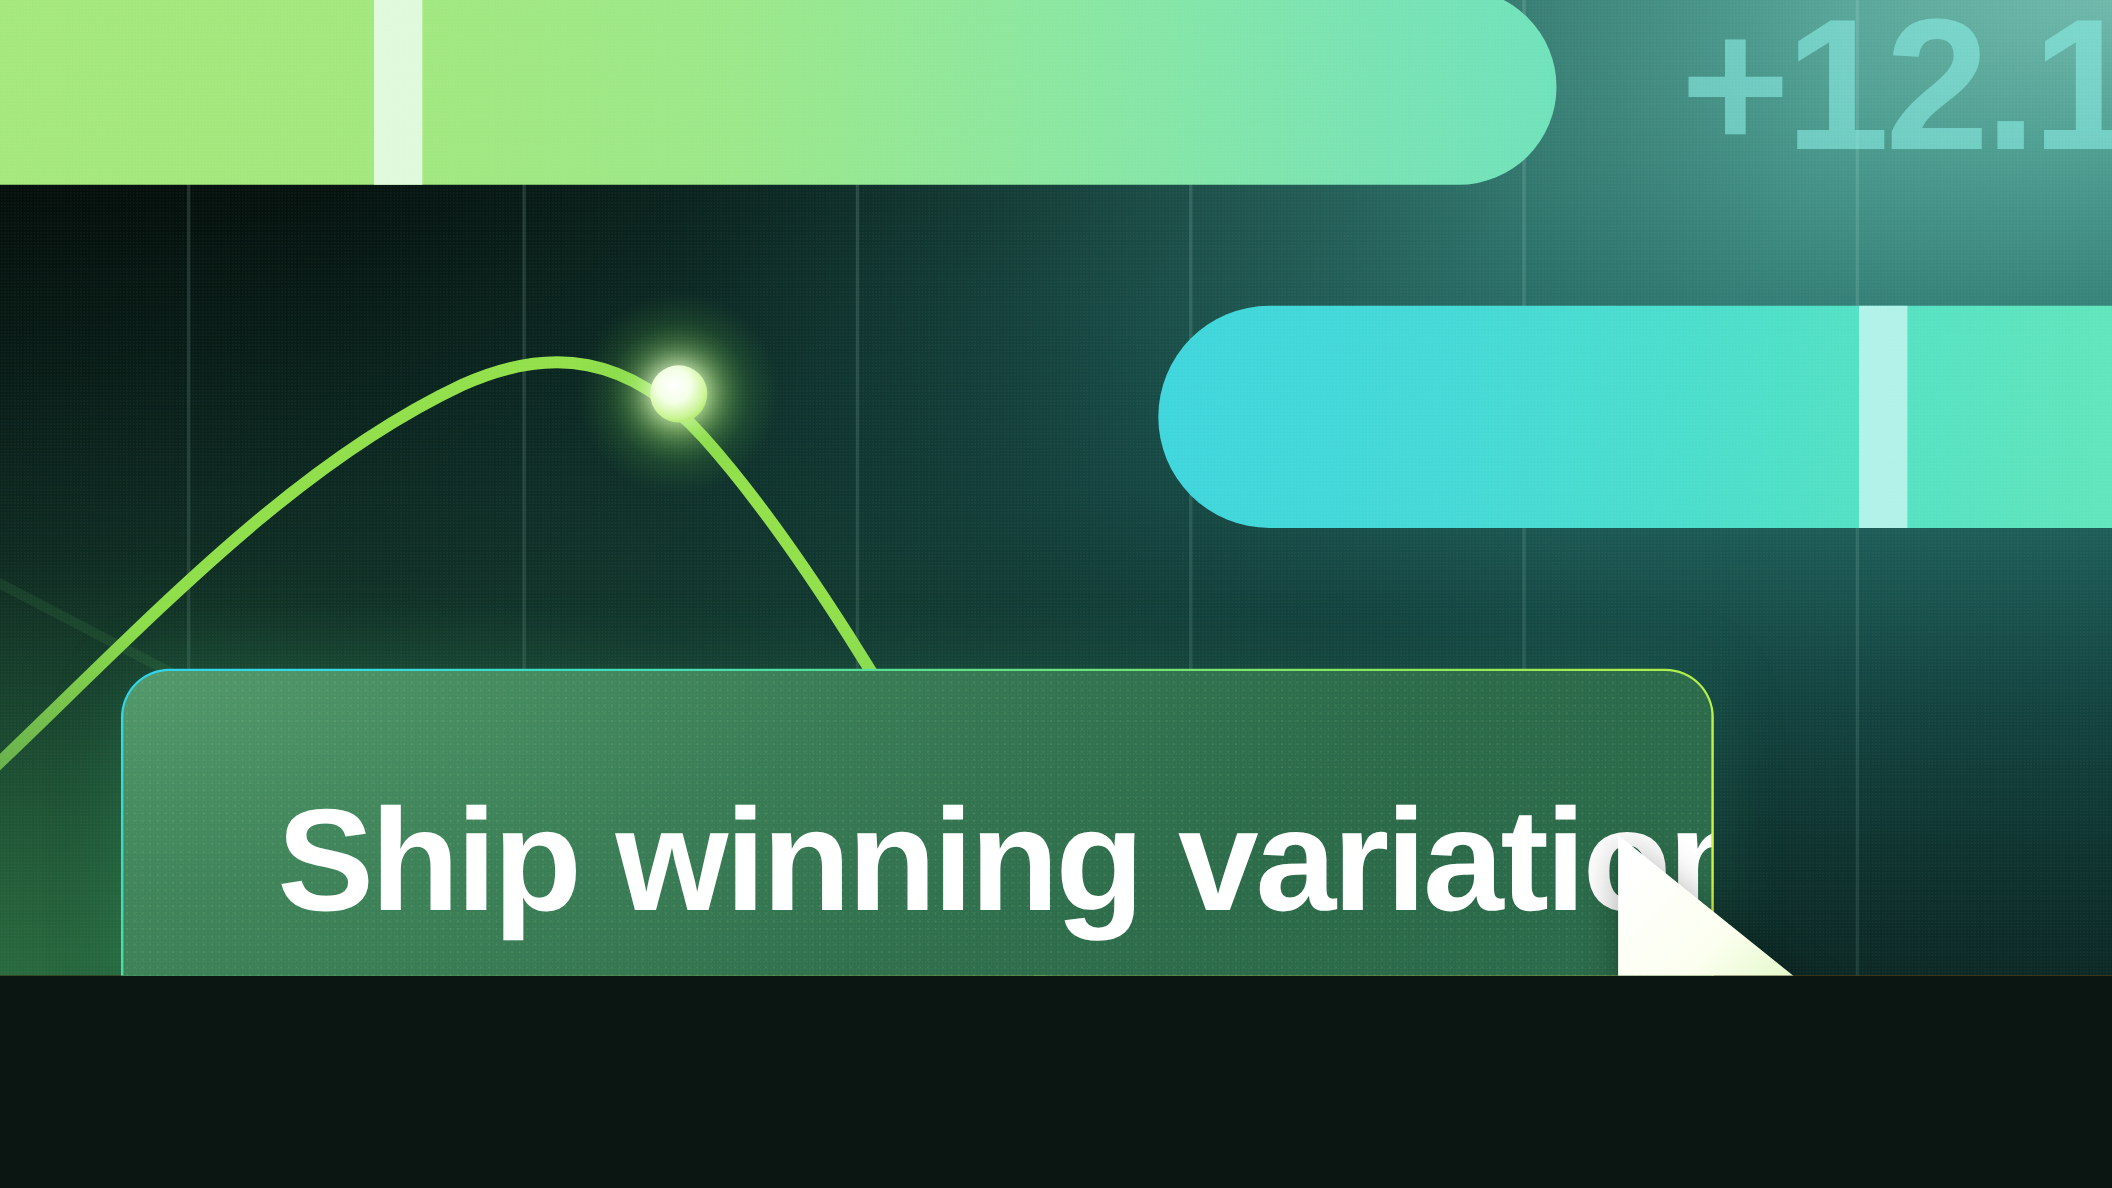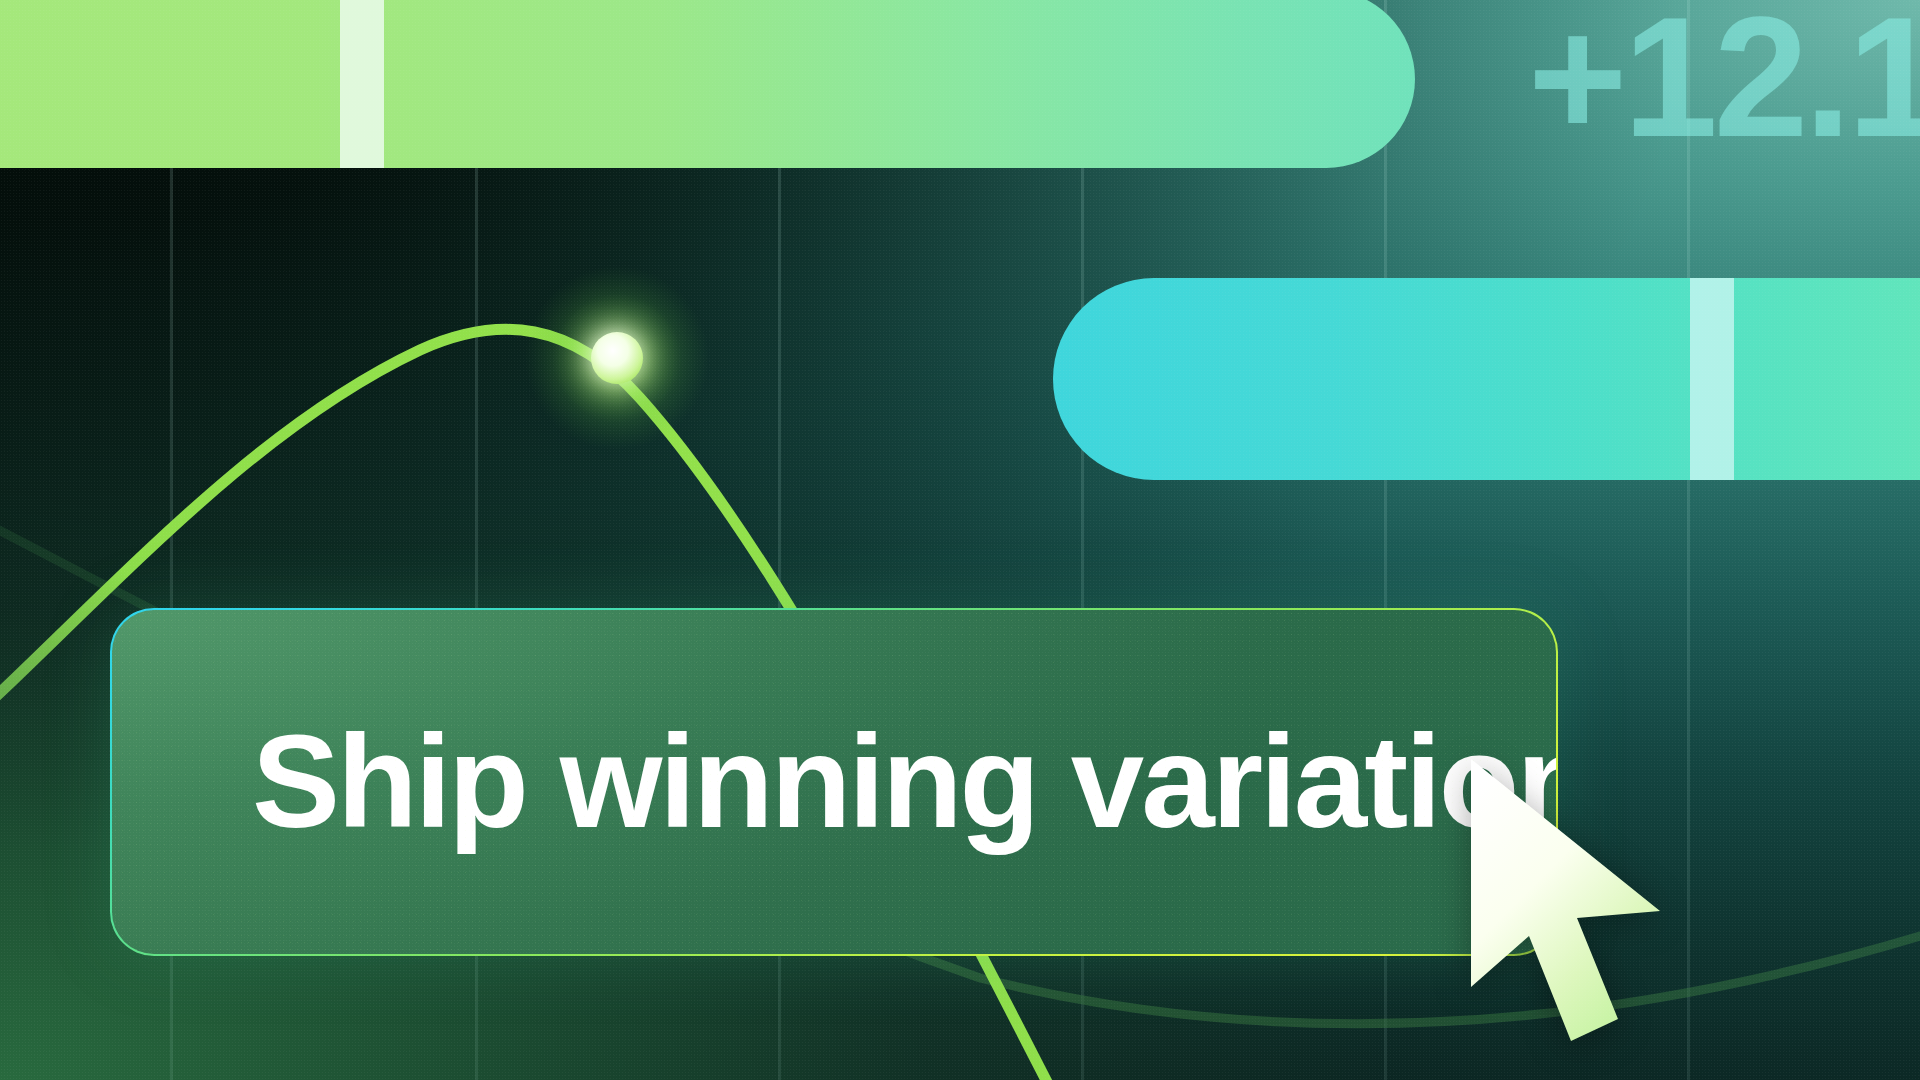--- a/index.html
+++ b/index.html
@@ -1,19 +1,19 @@
 <!DOCTYPE html>
 <html><head>
 <meta charset="utf-8">
 <title>Ship winning variation</title>
 <style>
   html,body{margin:0;padding:0;background:#0b1512;}
   #stage{
     position:relative;
-    width:1920px;height:1080px;
+    width:1920px;height:887px;
     overflow:hidden;
     font-family:"Liberation Sans","DejaVu Sans",sans-serif;
     background:#a16207;
   }
 
   
   .bg-base{
     position:absolute;inset:0;
     background:
       radial-gradient(140% 120% at 100% 0%,

